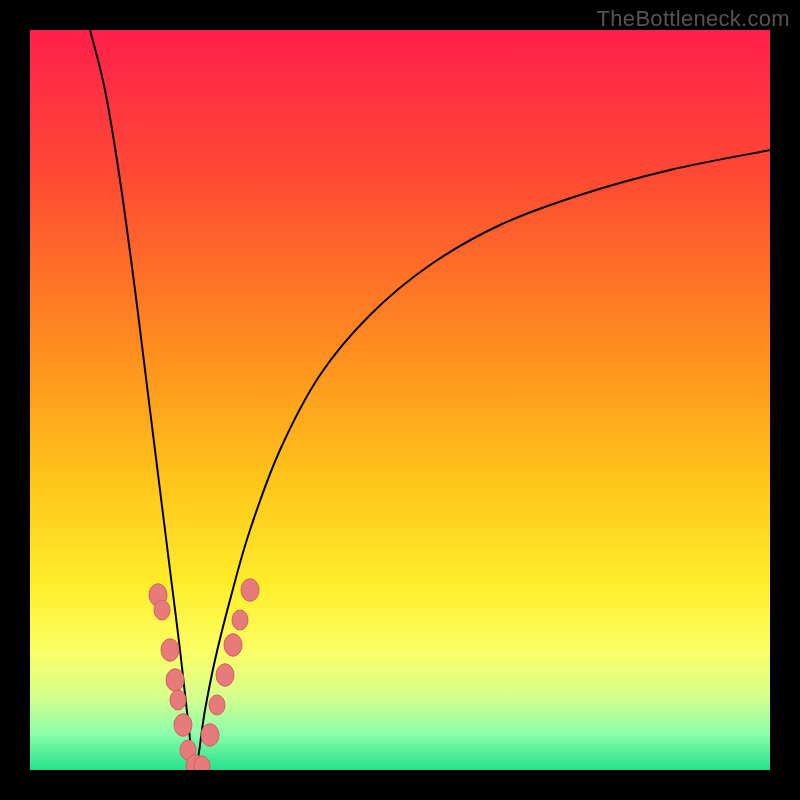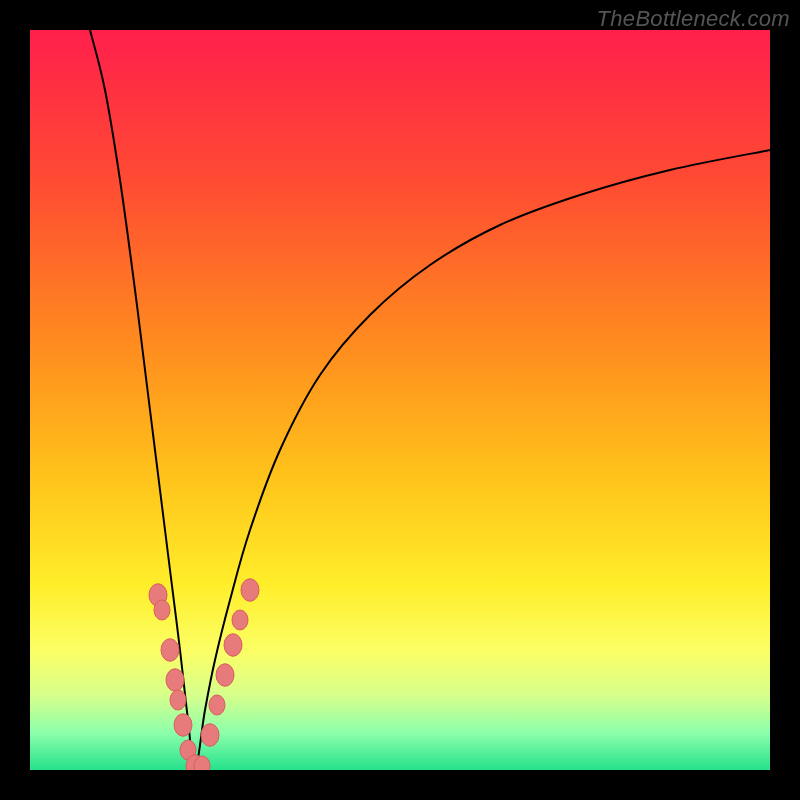--- a/index.html
+++ b/index.html
@@ -34,21 +34,20 @@
   .watermark {
     position: absolute;
     top: 6px;
     right: 10px;
     color: #555;
     font-size: 22px;
     font-weight: 500;
     letter-spacing: 0.3px;
     user-select: none;
     pointer-events: none;
-    font-style: italic;
   }
   svg.curve {
     position: absolute;
     inset: 0;
   }
 </style>
 </head>
 <body>
 
 <div class="frame">

